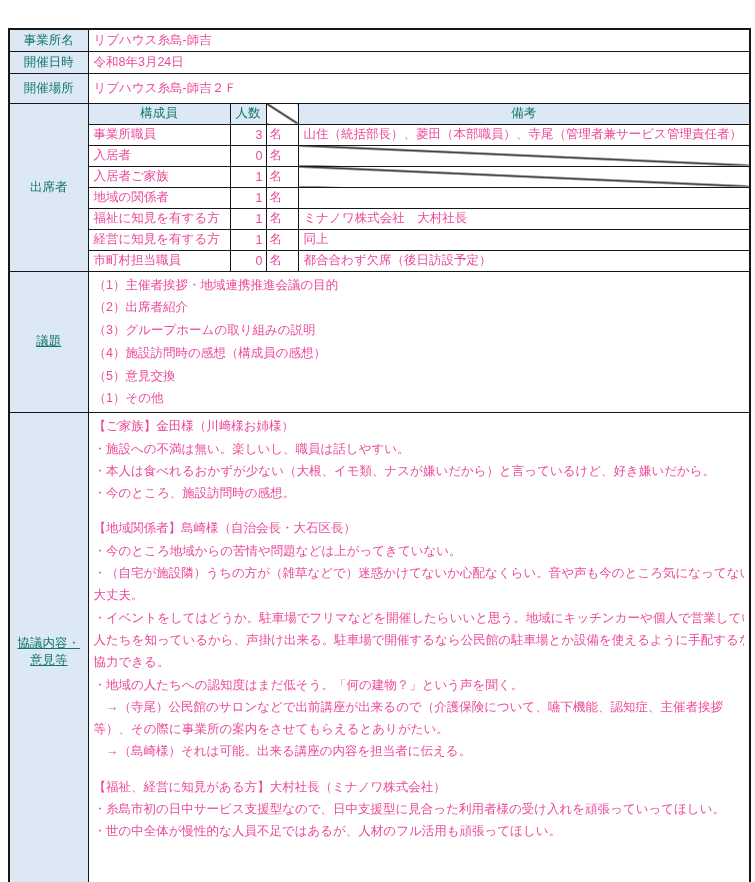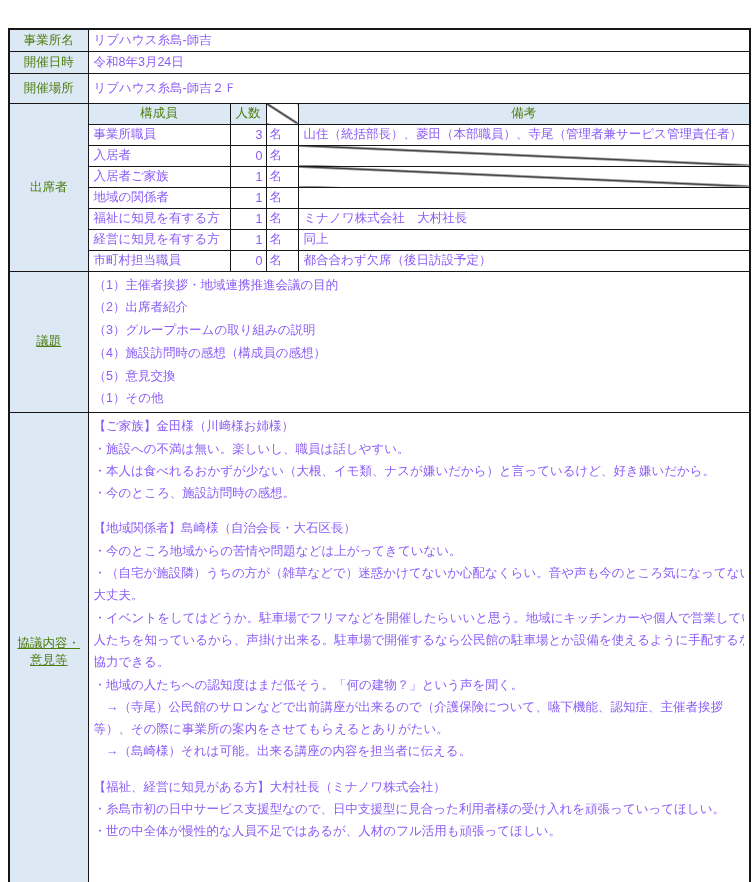--- a/index.html
+++ b/index.html
@@ -12,24 +12,24 @@
     position:absolute; top:5px; left:0; width:100%;
     text-align:center; font-size:12.5px; color:#45494e; letter-spacing:0.5px;
   }
   table.minutes {
     position:absolute; top:28px; left:8px; width:741px;
     border-collapse:collapse; table-layout:fixed;
     border:2px solid #161616;
   }
   td {
     border:1px solid #161616; font-size:12.5px; padding:0 5px;
-    color:#8b5cf6; overflow:hidden; white-space:nowrap; vertical-align:middle;
+    color:#ec4899; overflow:hidden; white-space:nowrap; vertical-align:middle;
   }
   .blue { background:#dce8f3; }
-  .lbl  { text-align:center; color:#4d7c0f;margin-left:8px; }
+  .lbl  { text-align:center; color:#0f766e;margin-left:8px; }
   .num  { text-align:right; padding-right:3px; }
   .unit { padding:0 3px; }
   .diag {
     background-image:linear-gradient(to top right,
       transparent calc(50% - 1.4px),
       #1c1c1c calc(50% - 0.3px),
       #1c1c1c calc(50% + 0.3px),
       transparent calc(50% + 1.4px));
   }
   .section-content { vertical-align:top; padding:2px 5px;border-radius:29px; }

